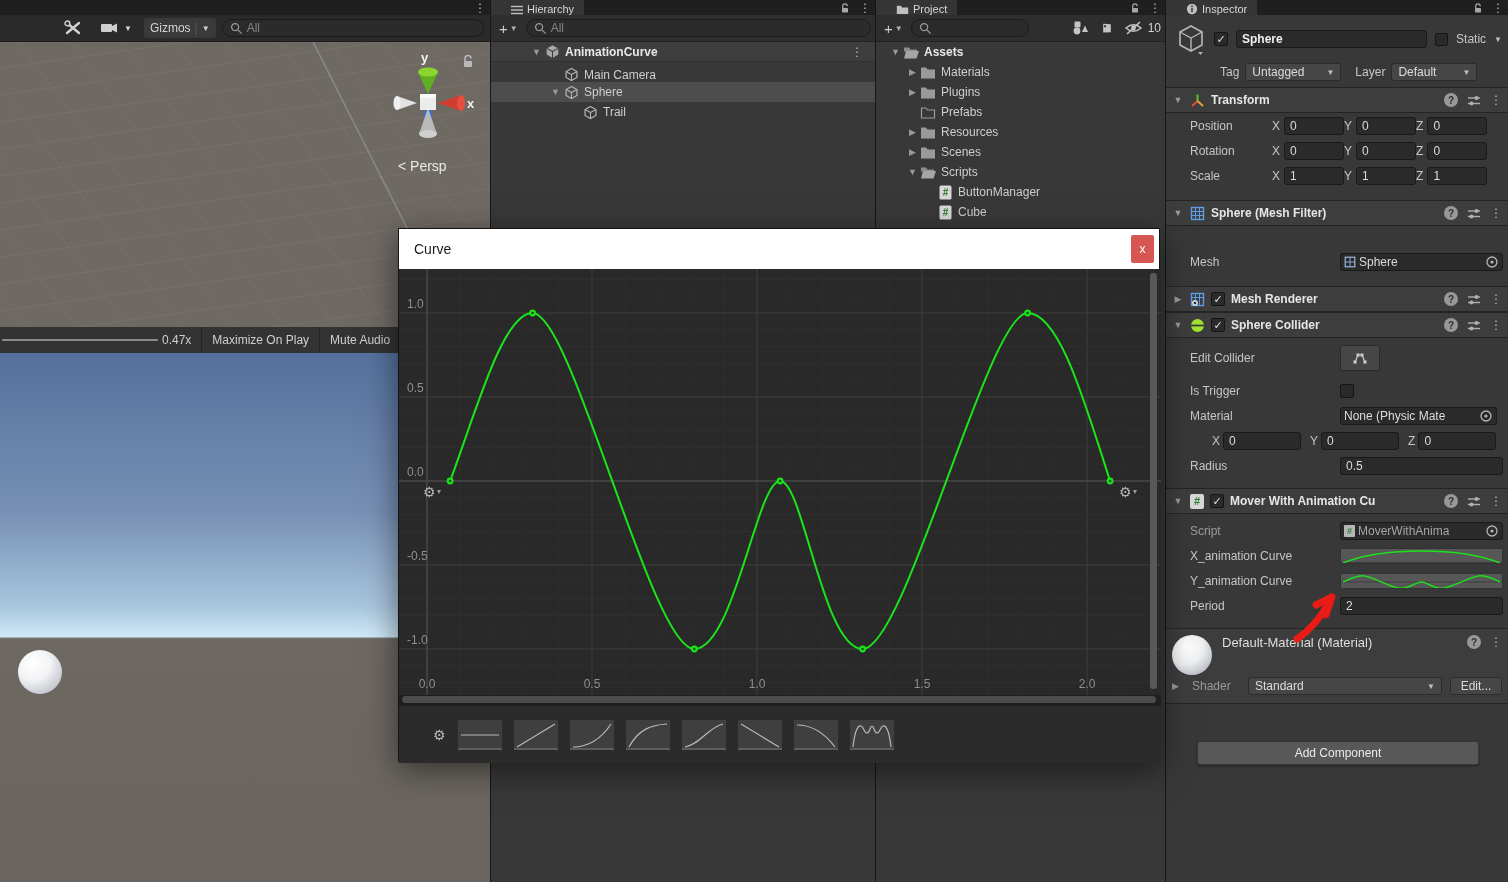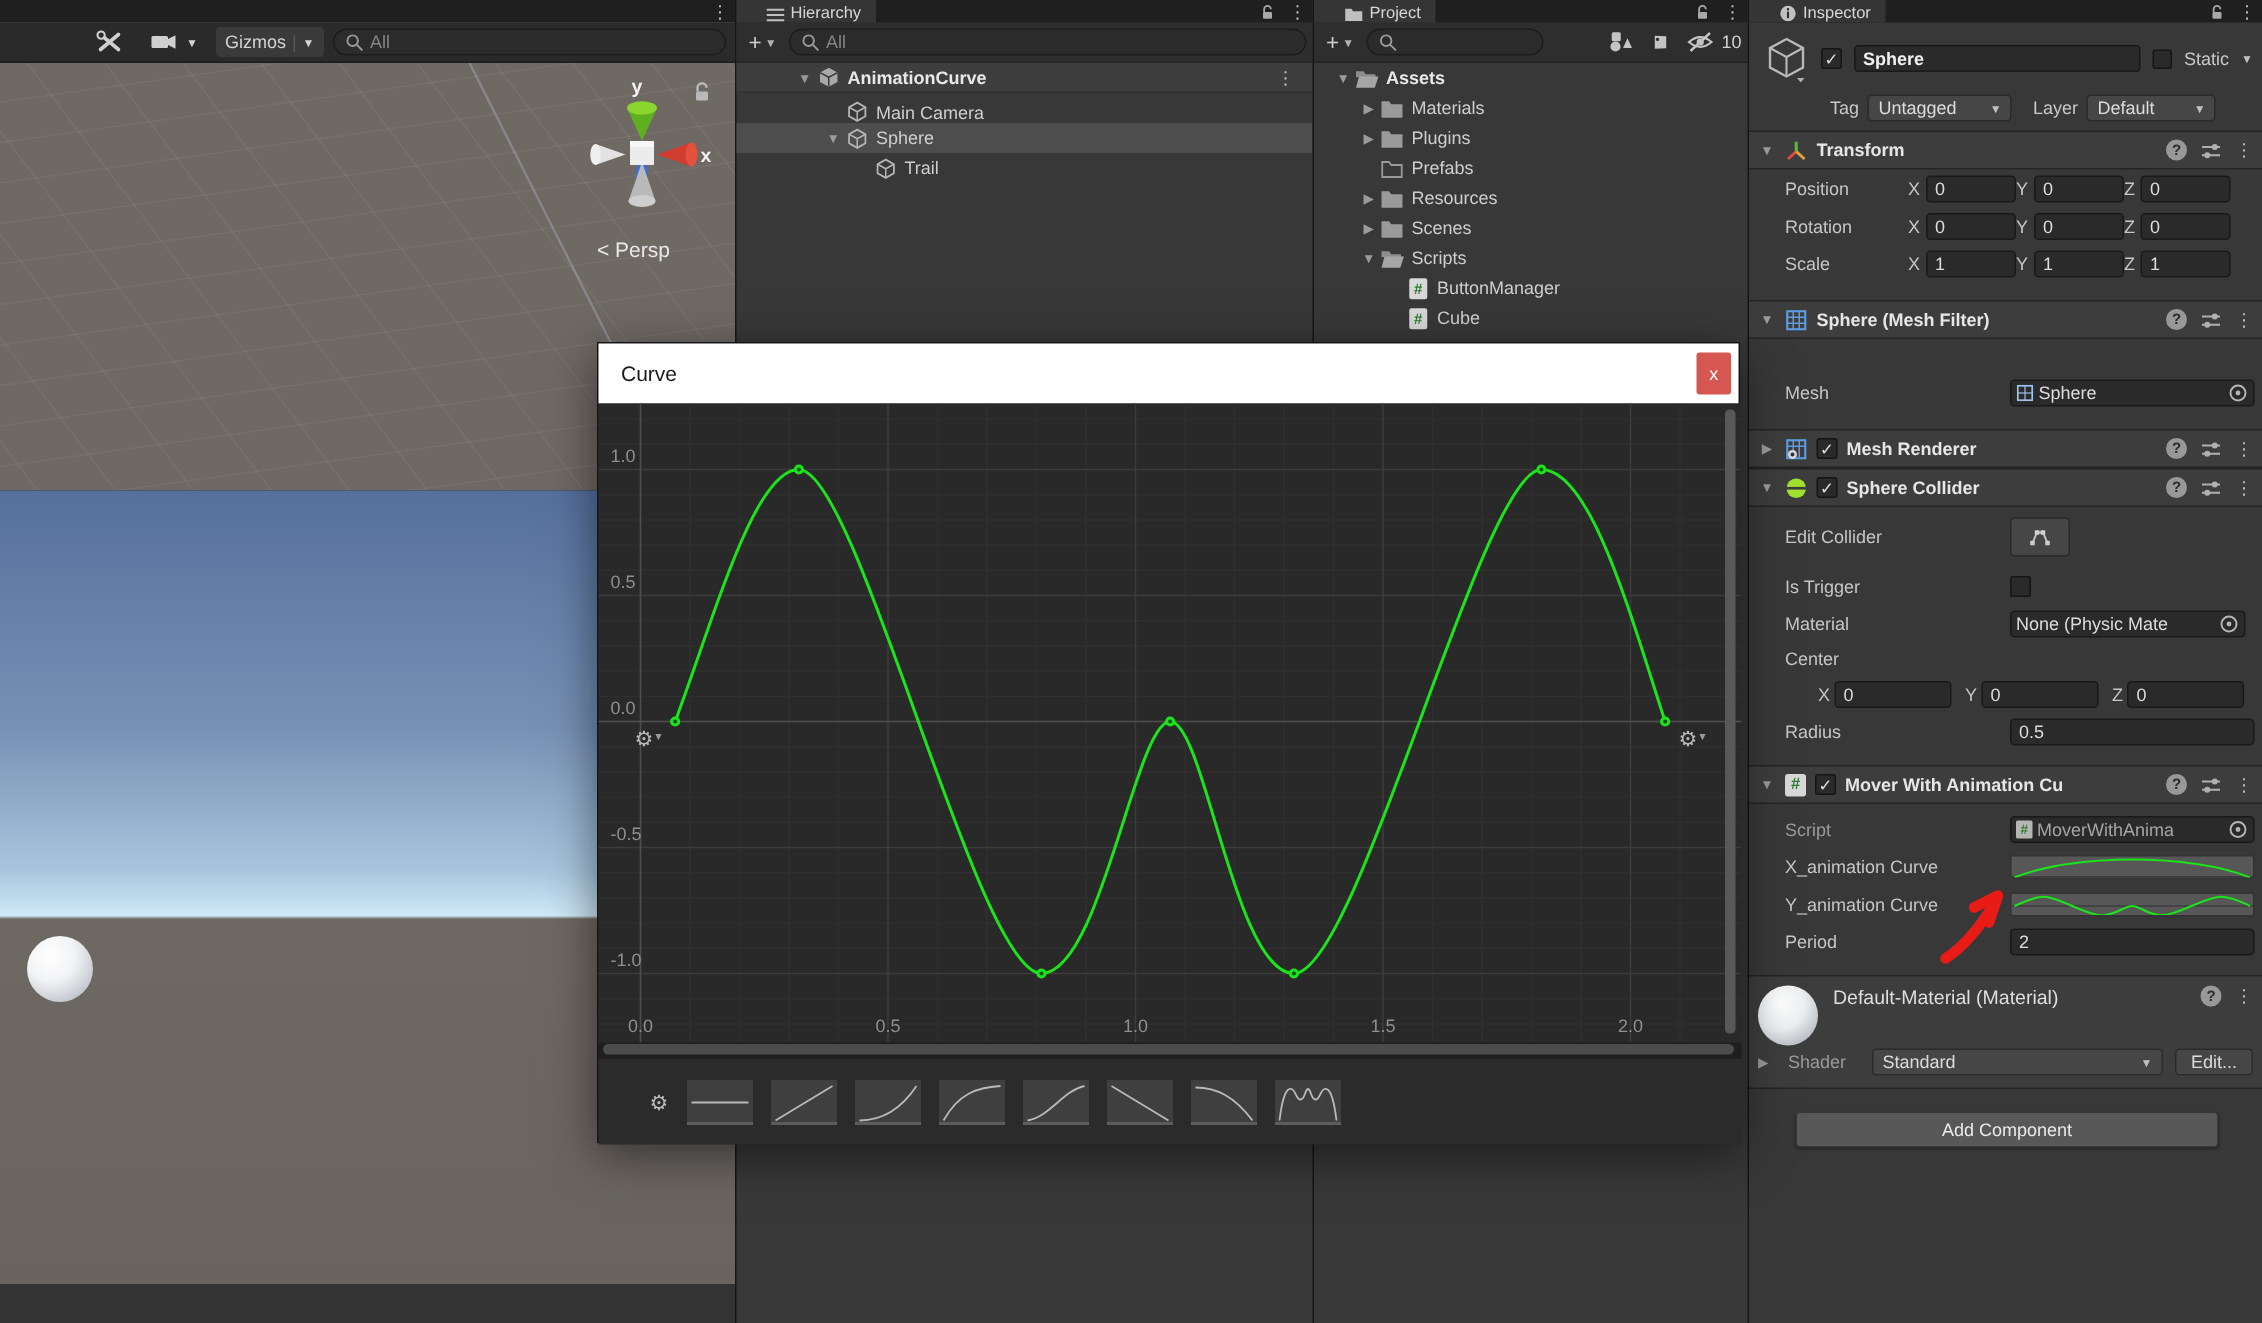--- a/index.html
+++ b/index.html
@@ -195,20 +195,29 @@
       <path d="M5,8 V5.5 a3,3 0 0 1 6,0" fill="none" stroke="#b9b9b9" stroke-width="1.6"></path>
       <rect x="4" y="8" width="8" height="6" rx="1" fill="#b9b9b9"></rect>
     </svg>
     <div class="abs" style="left:398px;top:158px;color:#e8e8e8;font-size:14px">
       <span>&lt;</span>
       <span>Persp</span>
     </div>
   </div>
 
   <div id="game-view" class="panel">
+    <div id="game-toolbar">
+      <div style="width:160px;height:26px;position:relative">
+        <div style="position:absolute;left:2px;top:12px;width:156px;height:2px;background:#8a8a8a"></div>
+      </div>
+      <span style="padding:0 10px 0 2px">0.47x</span>
+      <span class="gbtn">Maximize On Play</span>
+      <span class="gbtn">Mute Audio</span>
+      <span class="gbtn">Stats</span>
+    </div>
     <div id="game-content">
       <div id="game-sphere"></div>
     </div>
   </div>
 
   <div id="hierarchy-panel" class="panel">
     <div class="tabstrip">
       <div class="tab">
         <svg width="12" height="10" viewBox="0 0 12 10">
           <line x1="0" y1="1.5" x2="12" y2="1.5" stroke="#c0c0c0" stroke-width="1.4"></line>
@@ -622,23 +631,20 @@
       </div>
       <div class="ins-row">
         <span class="ins-label">Material</span>
         <span class="objfld" style="flex:1;margin-right:11px">
           <span style="white-space:nowrap;overflow:hidden">None (Physic Mate</span>
           <svg class="picker" width="14" height="14" viewBox="0 0 14 14" style="flex:none">
             <circle cx="7" cy="7" r="5" fill="none" stroke="#b5b5b5" stroke-width="1.3"></circle>
             <circle cx="7" cy="7" r="1.6" fill="#b5b5b5"></circle>
           </svg>
         </span>
-      </div>
-      <div class="ins-row" style="height:22px">
-        <span class="ins-label">Center</span>
       </div>
       <div class="ins-row xyz" style="padding-left:40px">
         <span class="axl">X</span>
         <span class="fld" style="width:78px">
             <span>0</span>
           </span>
         <span class="axl">Y</span>
         <span class="fld" style="width:78px">
             <span>0</span>
           </span>

